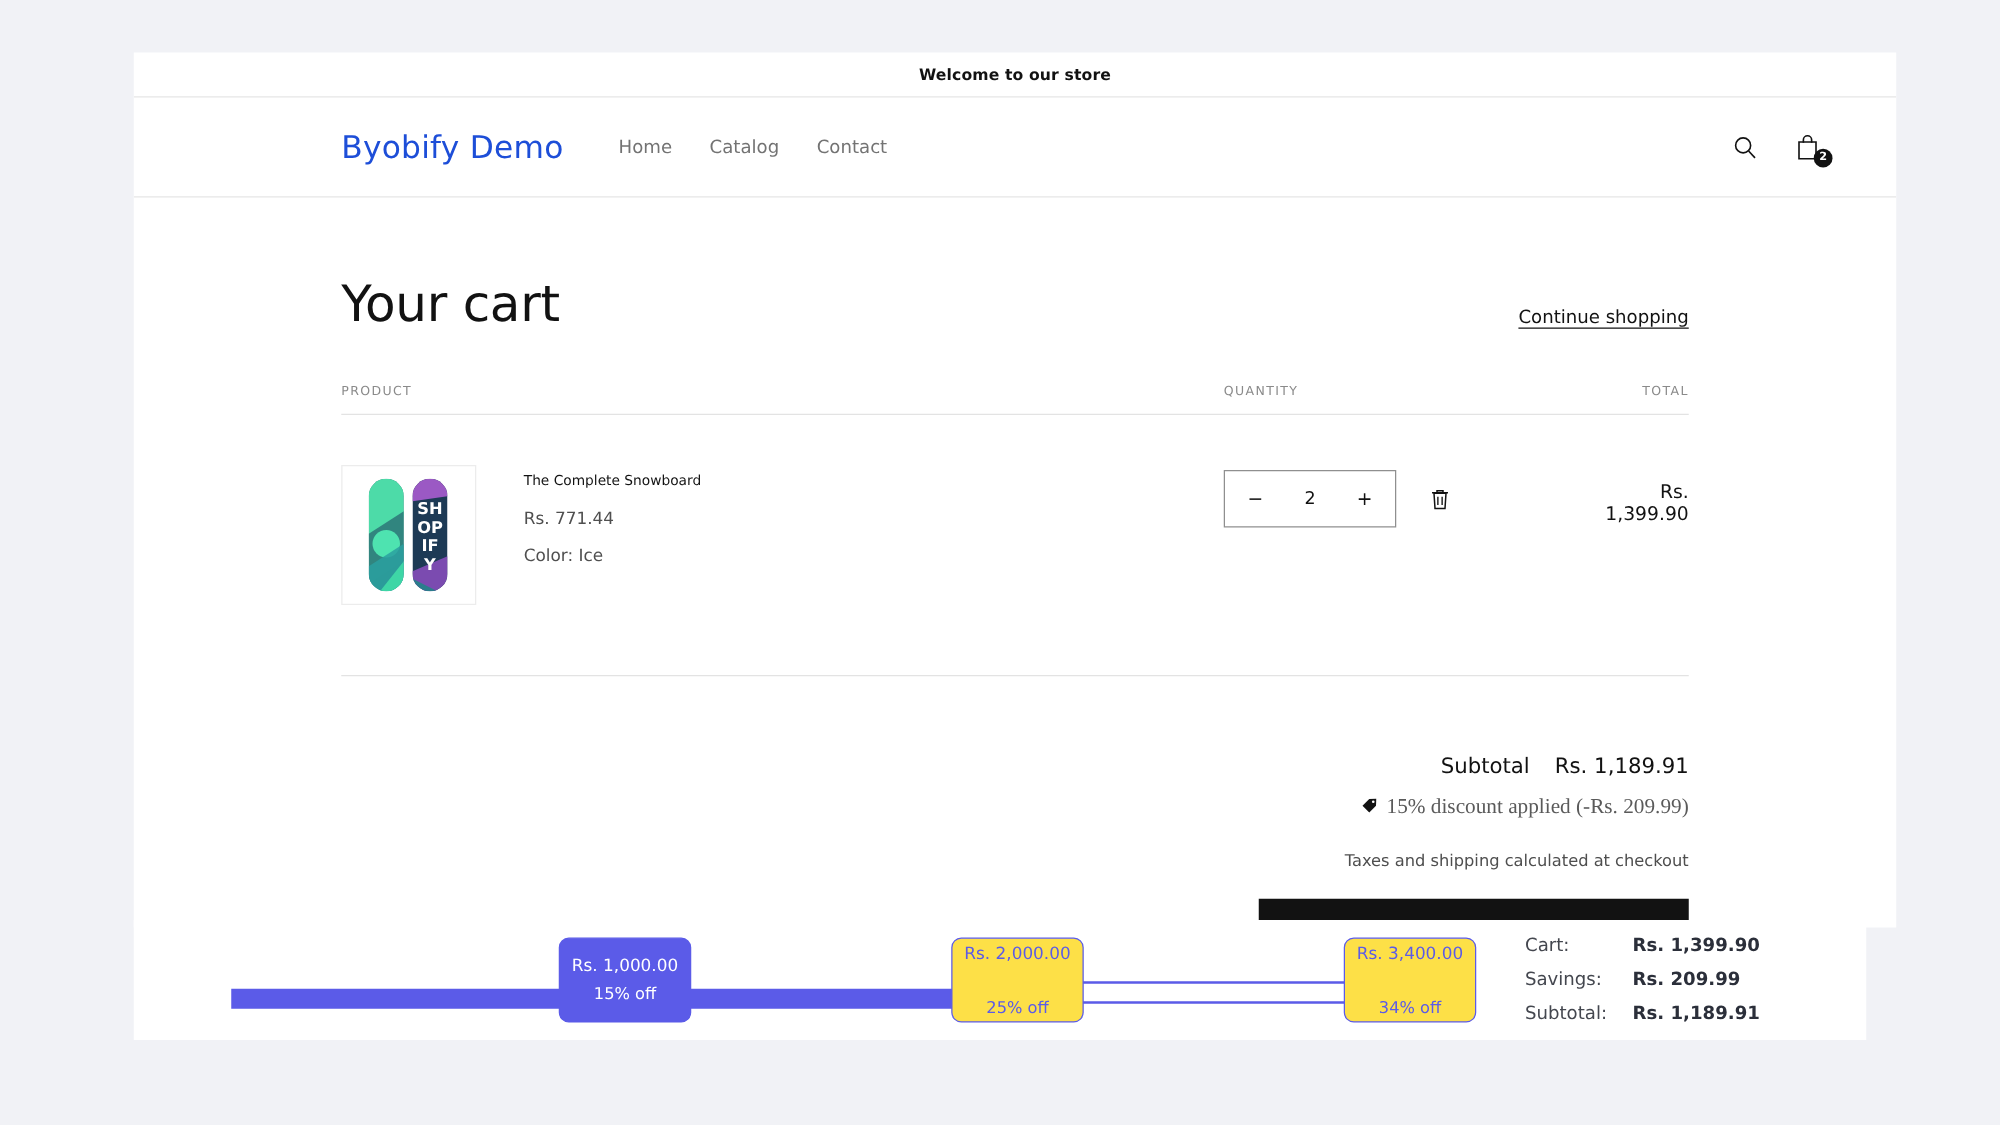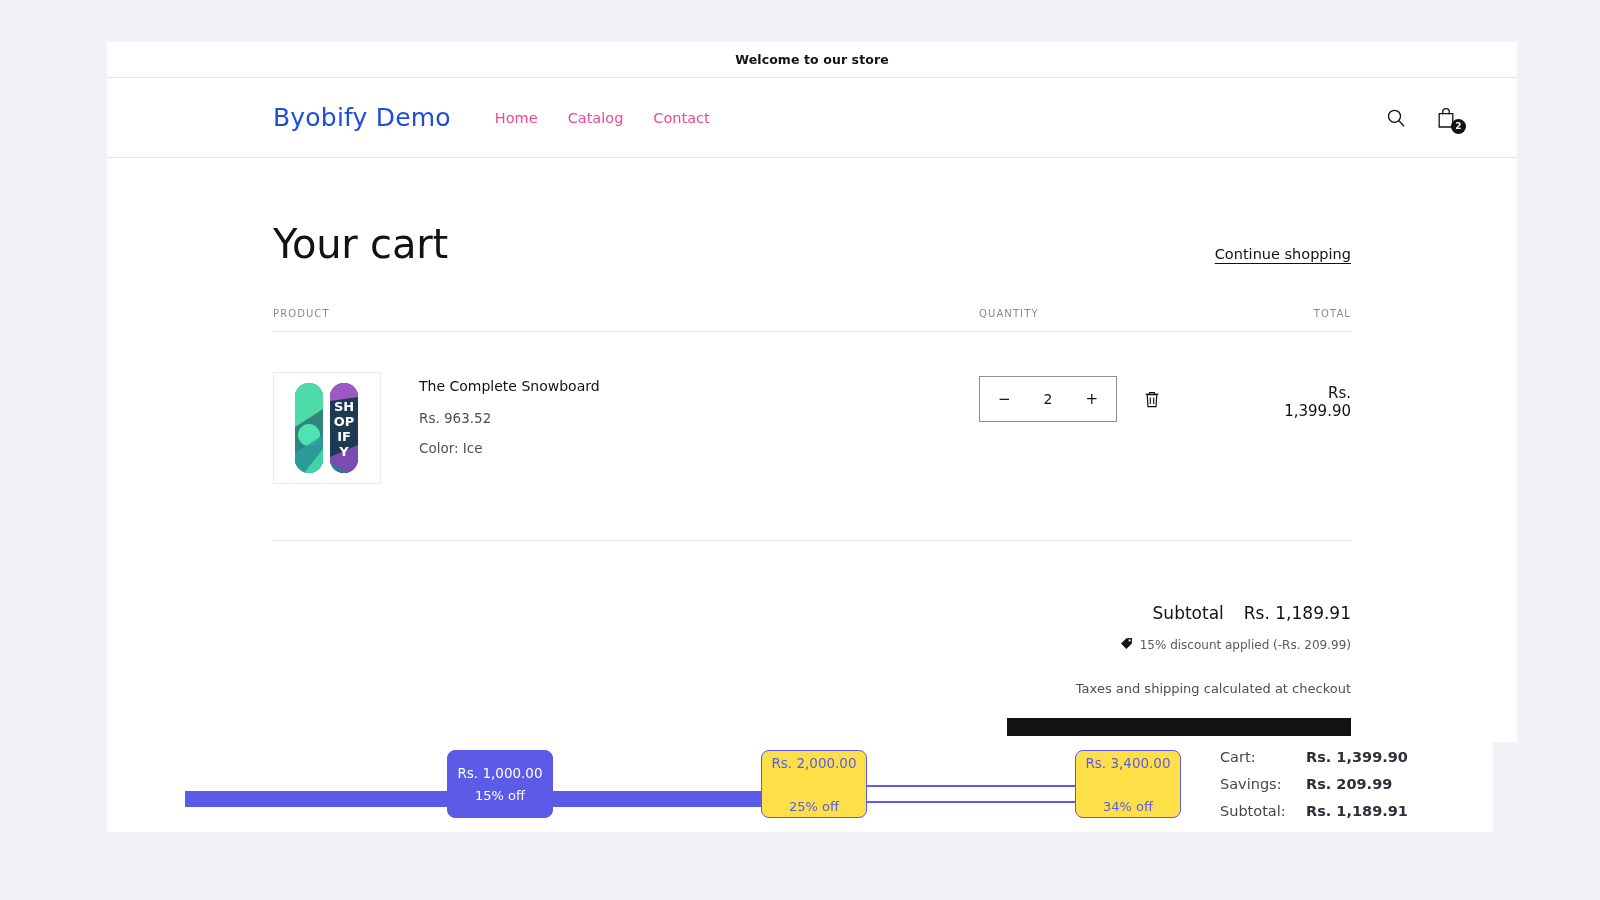--- a/index.html
+++ b/index.html
@@ -40,21 +40,21 @@
     border-bottom: 1px solid #e6e6e6;
     display: flex; align-items: center;
     padding: 0 58px 0 166px;
   }
   .brand {
     font-size: 25px; color: #1d4ed8; font-weight: 400;
     letter-spacing: .2px; white-space: nowrap;
   }
   .nav { display: flex; align-items: center; gap: 30px; margin-left: 44px; }
   .nav a {
-    font-size: 14.5px; color: #ec4899; text-decoration: none;
+    font-size: 14.5px; color: #737373; text-decoration: none;
     white-space: nowrap;
   }
   .header-actions {
     margin-left: auto; display: flex; align-items: center; gap: 24px;
   }
   .icon-btn {
     width: 26px; height: 26px; display: flex;
     align-items: center; justify-content: center;
     position: relative; cursor: pointer;
   }
@@ -96,21 +96,21 @@
     padding-top: 40px; padding-bottom: 56px;
     border-bottom: 1px solid #e3e3e3;
   }
   .prod-cell { flex: 0 0 706px; display: flex; gap: 38px; }
   .thumb {
     width: 108px; height: 112px; border: 1px solid #ececec;
     background: #fff; display: flex; align-items: center; justify-content: center;
     flex: 0 0 auto;
   }
   .prod-info { padding-top: 6px; }
-  .prod-title { font-size: 14px; color: #121212; margin-bottom: 16px; }
+  .prod-title { font-size: 11px; color: #121212; margin-bottom: 16px; }
   .prod-price { font-size: 13.5px; color: #4f4f4f; margin-bottom: 14px; }
   .prod-variant { font-size: 13.5px; color: #4f4f4f; }
 
   .qty-cell { flex: 0 0 290px; display: flex; align-items: center; gap: 26px; padding-top: 4px; }
   .stepper {
     width: 138px; height: 46px; border: 1px solid #8f8f8f;
     display: flex; align-items: center; justify-content: space-between;
     padding: 0 14px;
   }
   .stepper button {
@@ -127,21 +127,21 @@
   .totals { margin-top: 62px; text-align: right; }
   .subtotal-line {
     display: flex; align-items: flex-end; justify-content: flex-end; gap: 20px;
   }
   .subtotal-label { font-size: 17px; color: #121212; }
   .subtotal-value { font-size: 17px; color: #121212; }
   .discount-line {
     display: flex; align-items: center; justify-content: flex-end;
     gap: 7px; margin-top: 12px;
   }
-  .discount-text { font-size: 12px; color: #5a5a5a; }
+  .discount-text { font-size: 17px; color: #5a5a5a; font-family: Liberation Serif, serif; }
   .taxes { font-size: 13px; color: #4f4f4f; margin-top: 27px; }
   .checkout-btn {
     margin-top: 22px; margin-left: auto;
     width: 344px; height: 50px; background: #121212; border: 0;
     color: #fff; font-size: 14px; cursor: pointer;
     font-family: "DejaVu Sans", sans-serif; display: block;
   }
 
   
   .tierbar {
@@ -265,21 +265,21 @@
                 <path d="M40 84 L60 94 L40 94 Z" fill="#2b7d8c"></path>
                 <text x="54" y="32" font-family="DejaVu Sans, sans-serif" font-size="13" font-weight="700" fill="#ffffff" text-anchor="middle">SH</text>
                 <text x="54" y="47" font-family="DejaVu Sans, sans-serif" font-size="13" font-weight="700" fill="#ffffff" text-anchor="middle">OP</text>
                 <text x="54" y="62" font-family="DejaVu Sans, sans-serif" font-size="13" font-weight="700" fill="#ffffff" text-anchor="middle">IF</text>
                 <text x="54" y="77" font-family="DejaVu Sans, sans-serif" font-size="13" font-weight="700" fill="#ffffff" text-anchor="middle">Y</text>
               </g>
             </svg>
           </div>
           <div class="prod-info">
             <div class="prod-title">The Complete Snowboard</div>
-            <div class="prod-price">Rs. 963.52</div>
+            <div class="prod-price">Rs. 771.44</div>
             <div class="prod-variant">Color: Ice</div>
           </div>
         </div>
 
         <div class="qty-cell">
           <div class="stepper">
             <button>−</button>
             <span class="qty-val">2</span>
             <button>+</button>
           </div>

